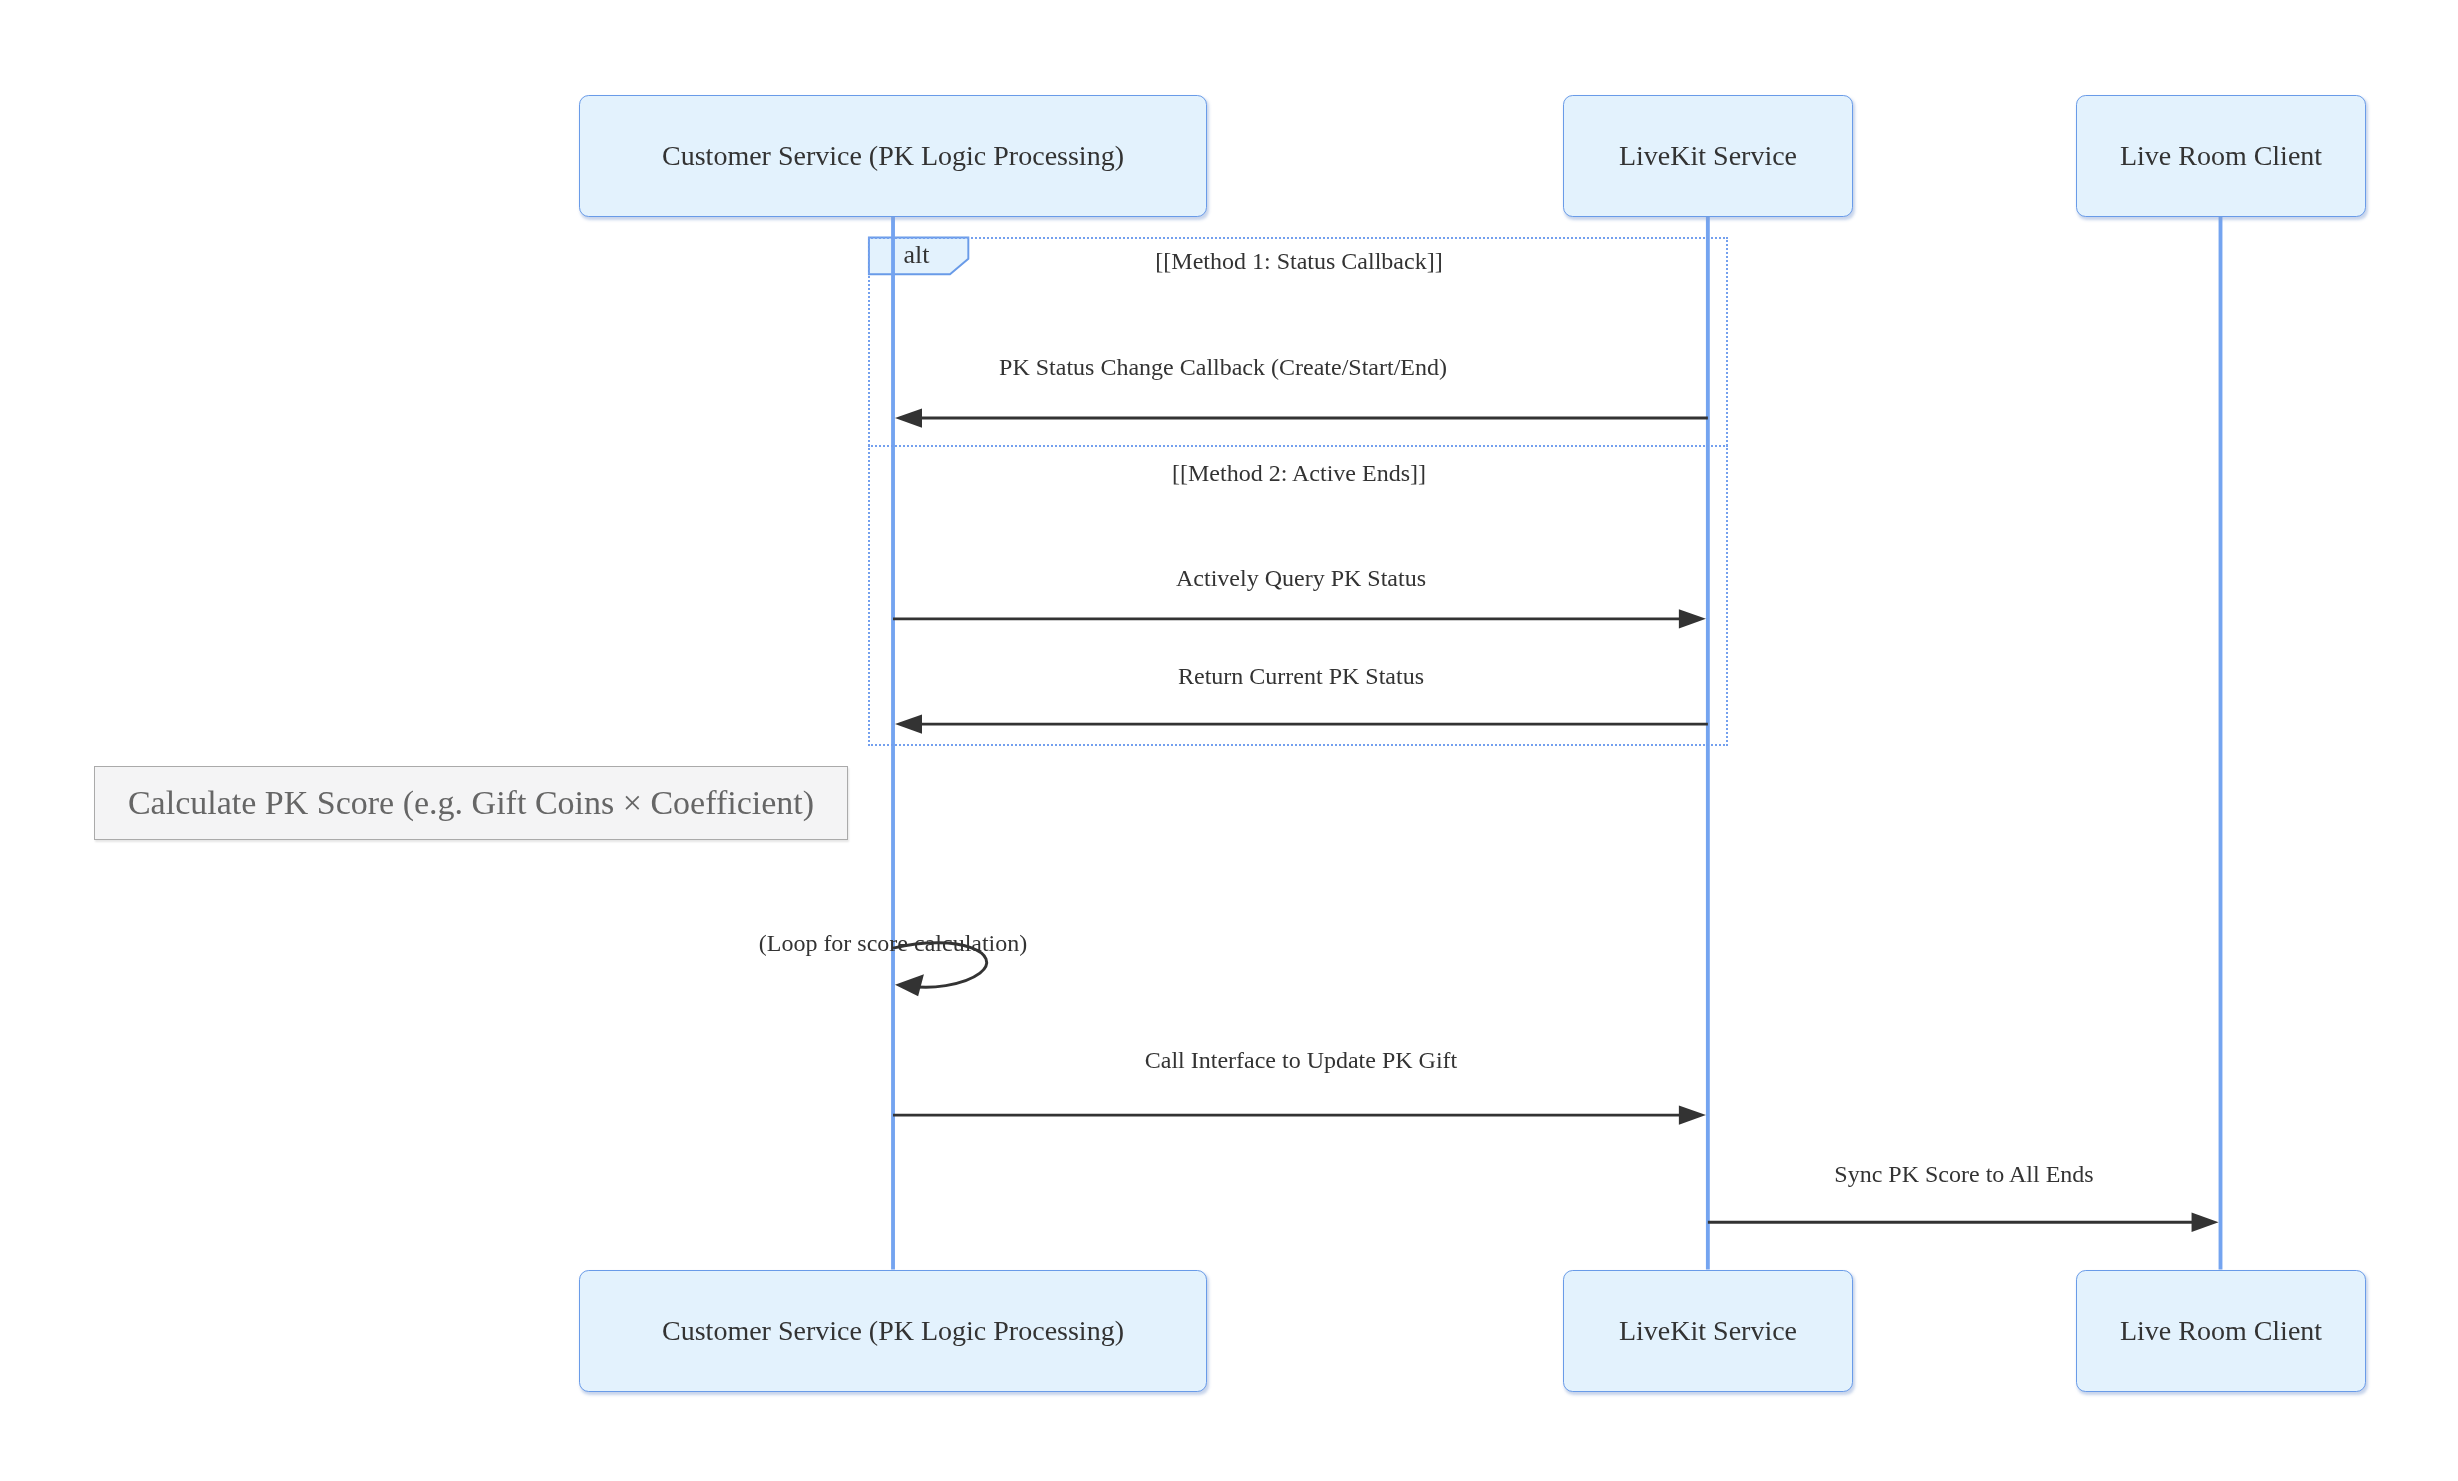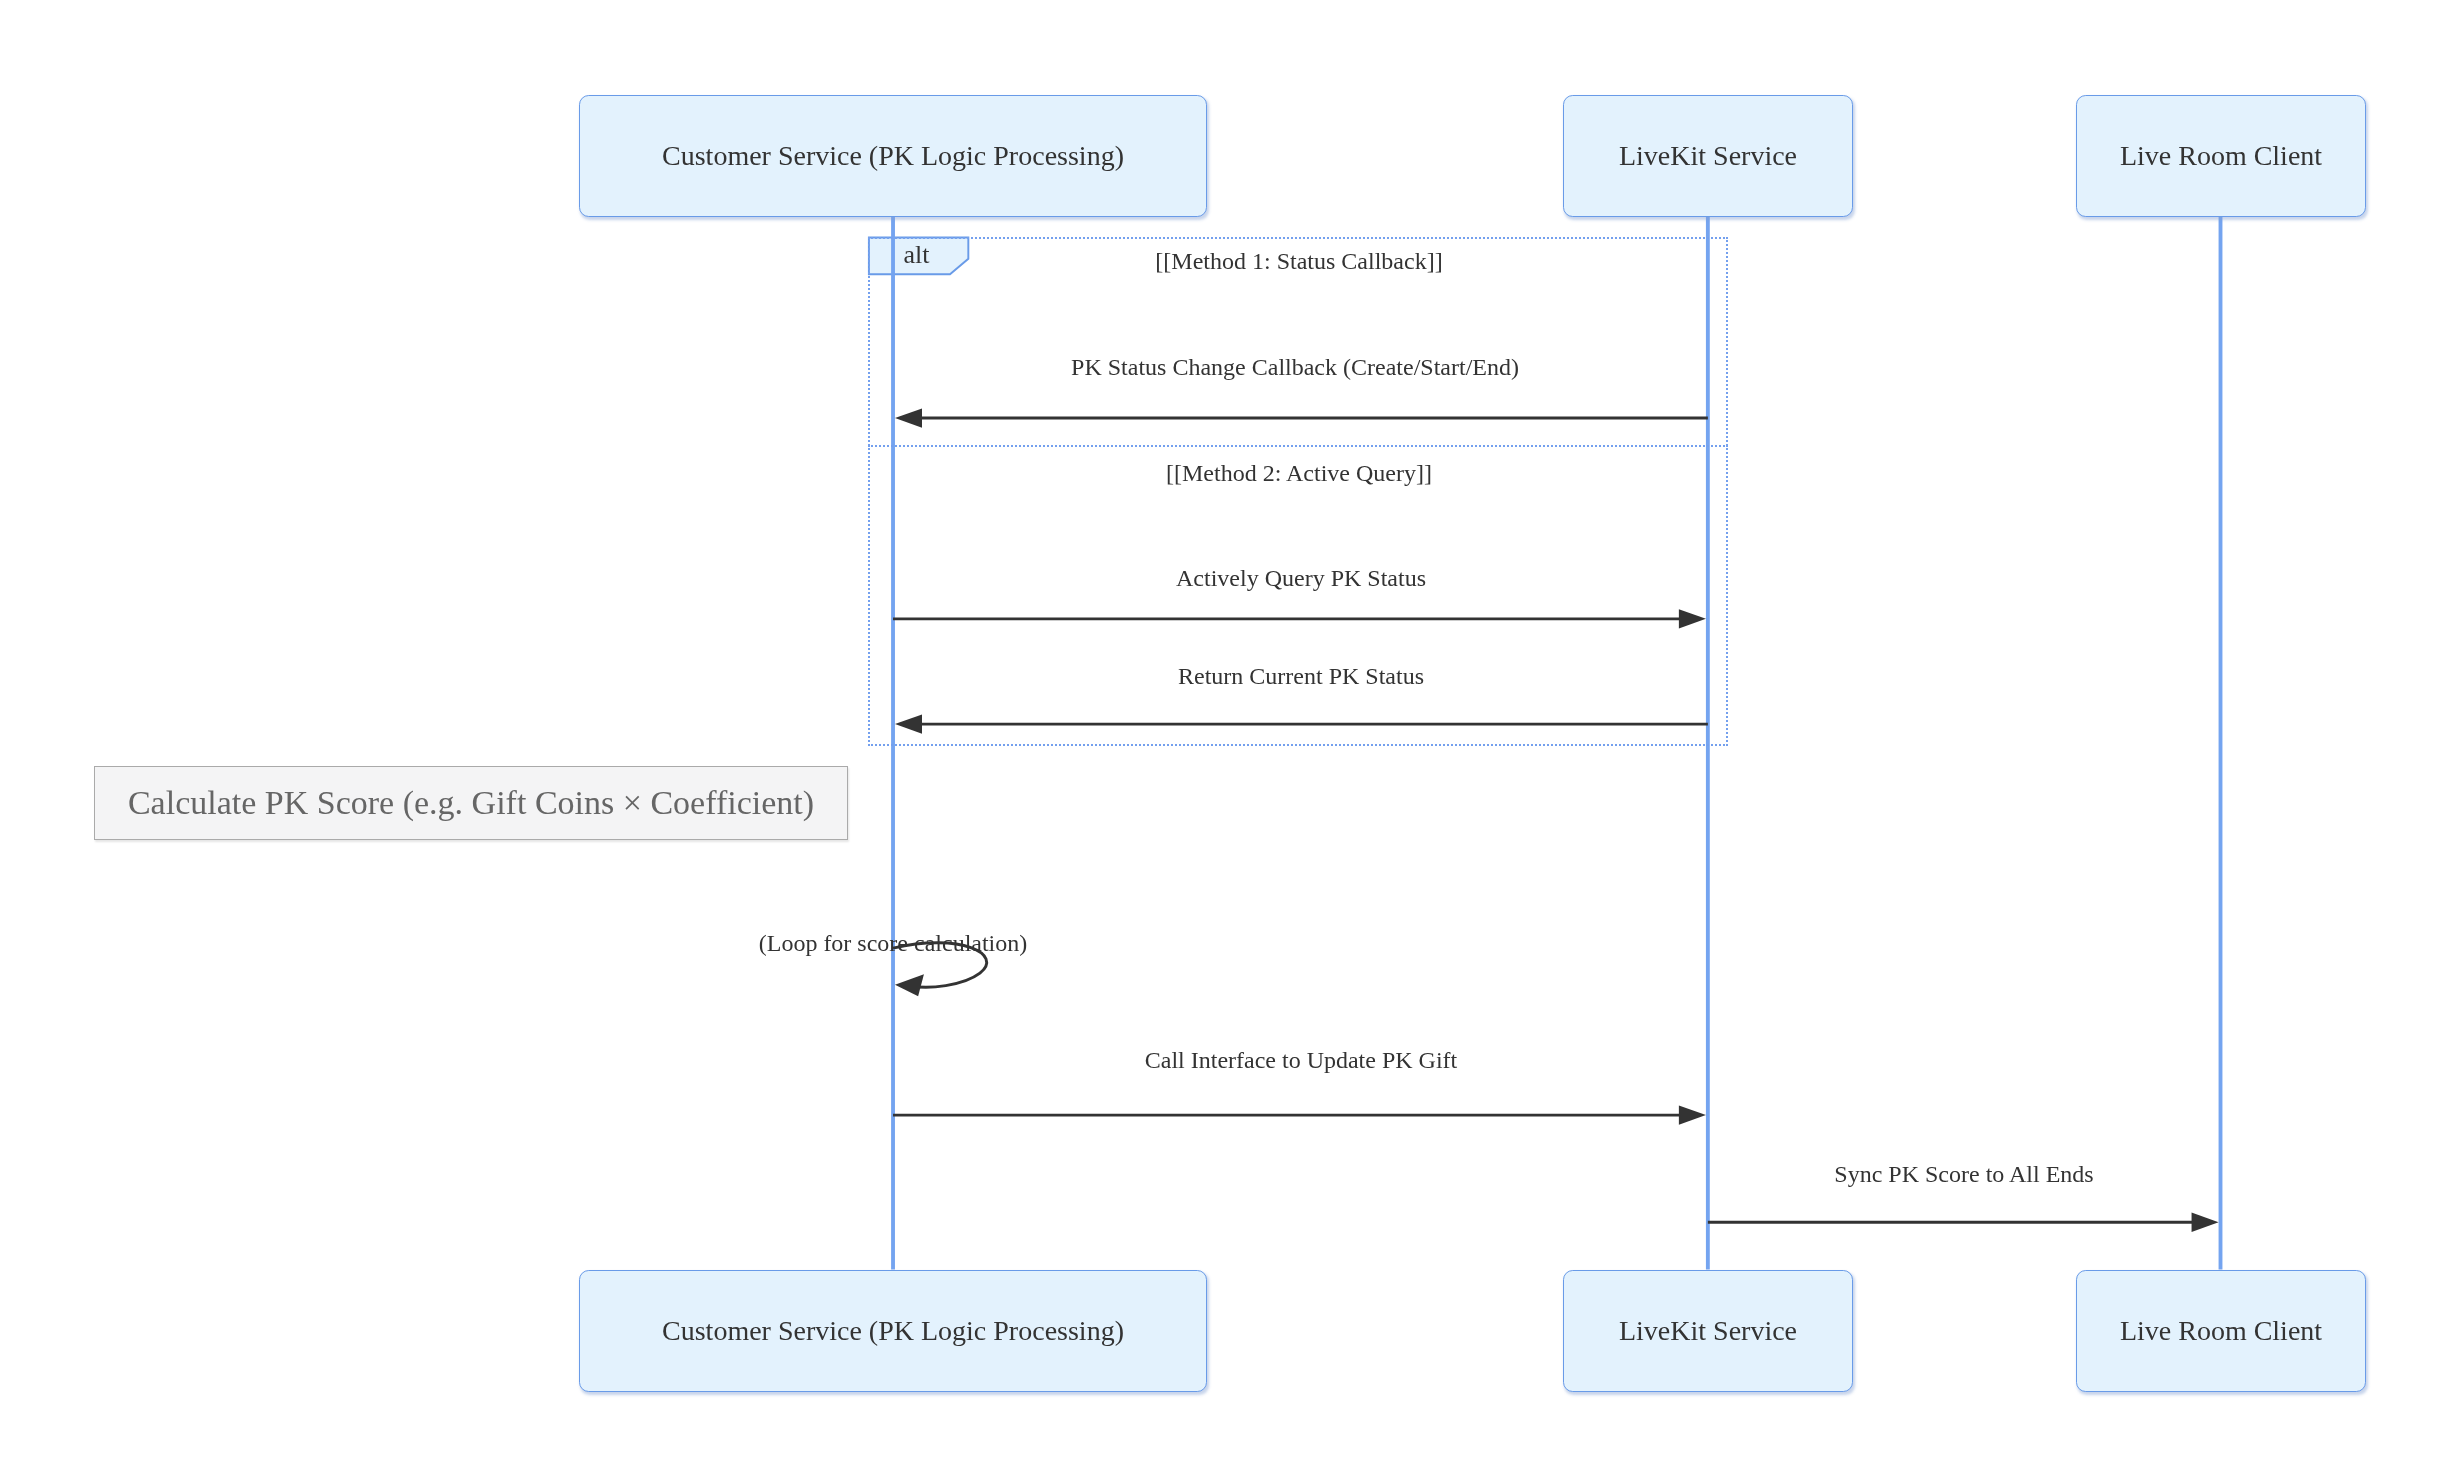--- a/index.html
+++ b/index.html
@@ -83,22 +83,22 @@
 
   <div class="actor" style="left:579px;top:95px;width:628px;">Customer Service (PK Logic Processing)</div>
   <div class="actor" style="left:1563px;top:95px;width:290px;">LiveKit Service</div>
   <div class="actor" style="left:2076px;top:95px;width:290px;">Live Room Client</div>
 
   <div class="alt-frame" style="left:868px;top:237px;width:860px;height:509px;"></div>
   <div class="alt-divider" style="left:868px;top:445px;width:860px;"></div>
   <div class="alt-label">alt</div>
 
   <div class="diagram-text" style="left:1299px;top:261px;">[[Method 1: Status Callback]]</div>
-  <div class="diagram-text" style="left:1295px;top:367px;">PK Status Change Callback (Create/Start/End)</div>
-  <div class="diagram-text" style="left:1299px;top:473px;">[[Method 2: Active Query]]</div>
+  <div class="diagram-text" style="left:1223px;top:367px;">PK Status Change Callback (Create/Start/End)</div>
+  <div class="diagram-text" style="left:1299px;top:473px;">[[Method 2: Active Ends]]</div>
   <div class="diagram-text" style="left:1301px;top:570px;margin-top:8px;">Actively Query PK Status</div>
   <div class="diagram-text" style="left:1301px;top:676px;">Return Current PK Status</div>
 
   <div class="note">Calculate PK Score (e.g. Gift Coins × Coefficient)</div>
 
   <div class="diagram-text" style="left:893px;top:943px;">(Loop for score calculation)</div>
 
   <div class="diagram-text" style="left:1301px;top:1060px;">Call Interface to Update PK Gift</div>
   <div class="diagram-text" style="left:1964px;top:1174px;">Sync PK Score to All Ends</div>
 

